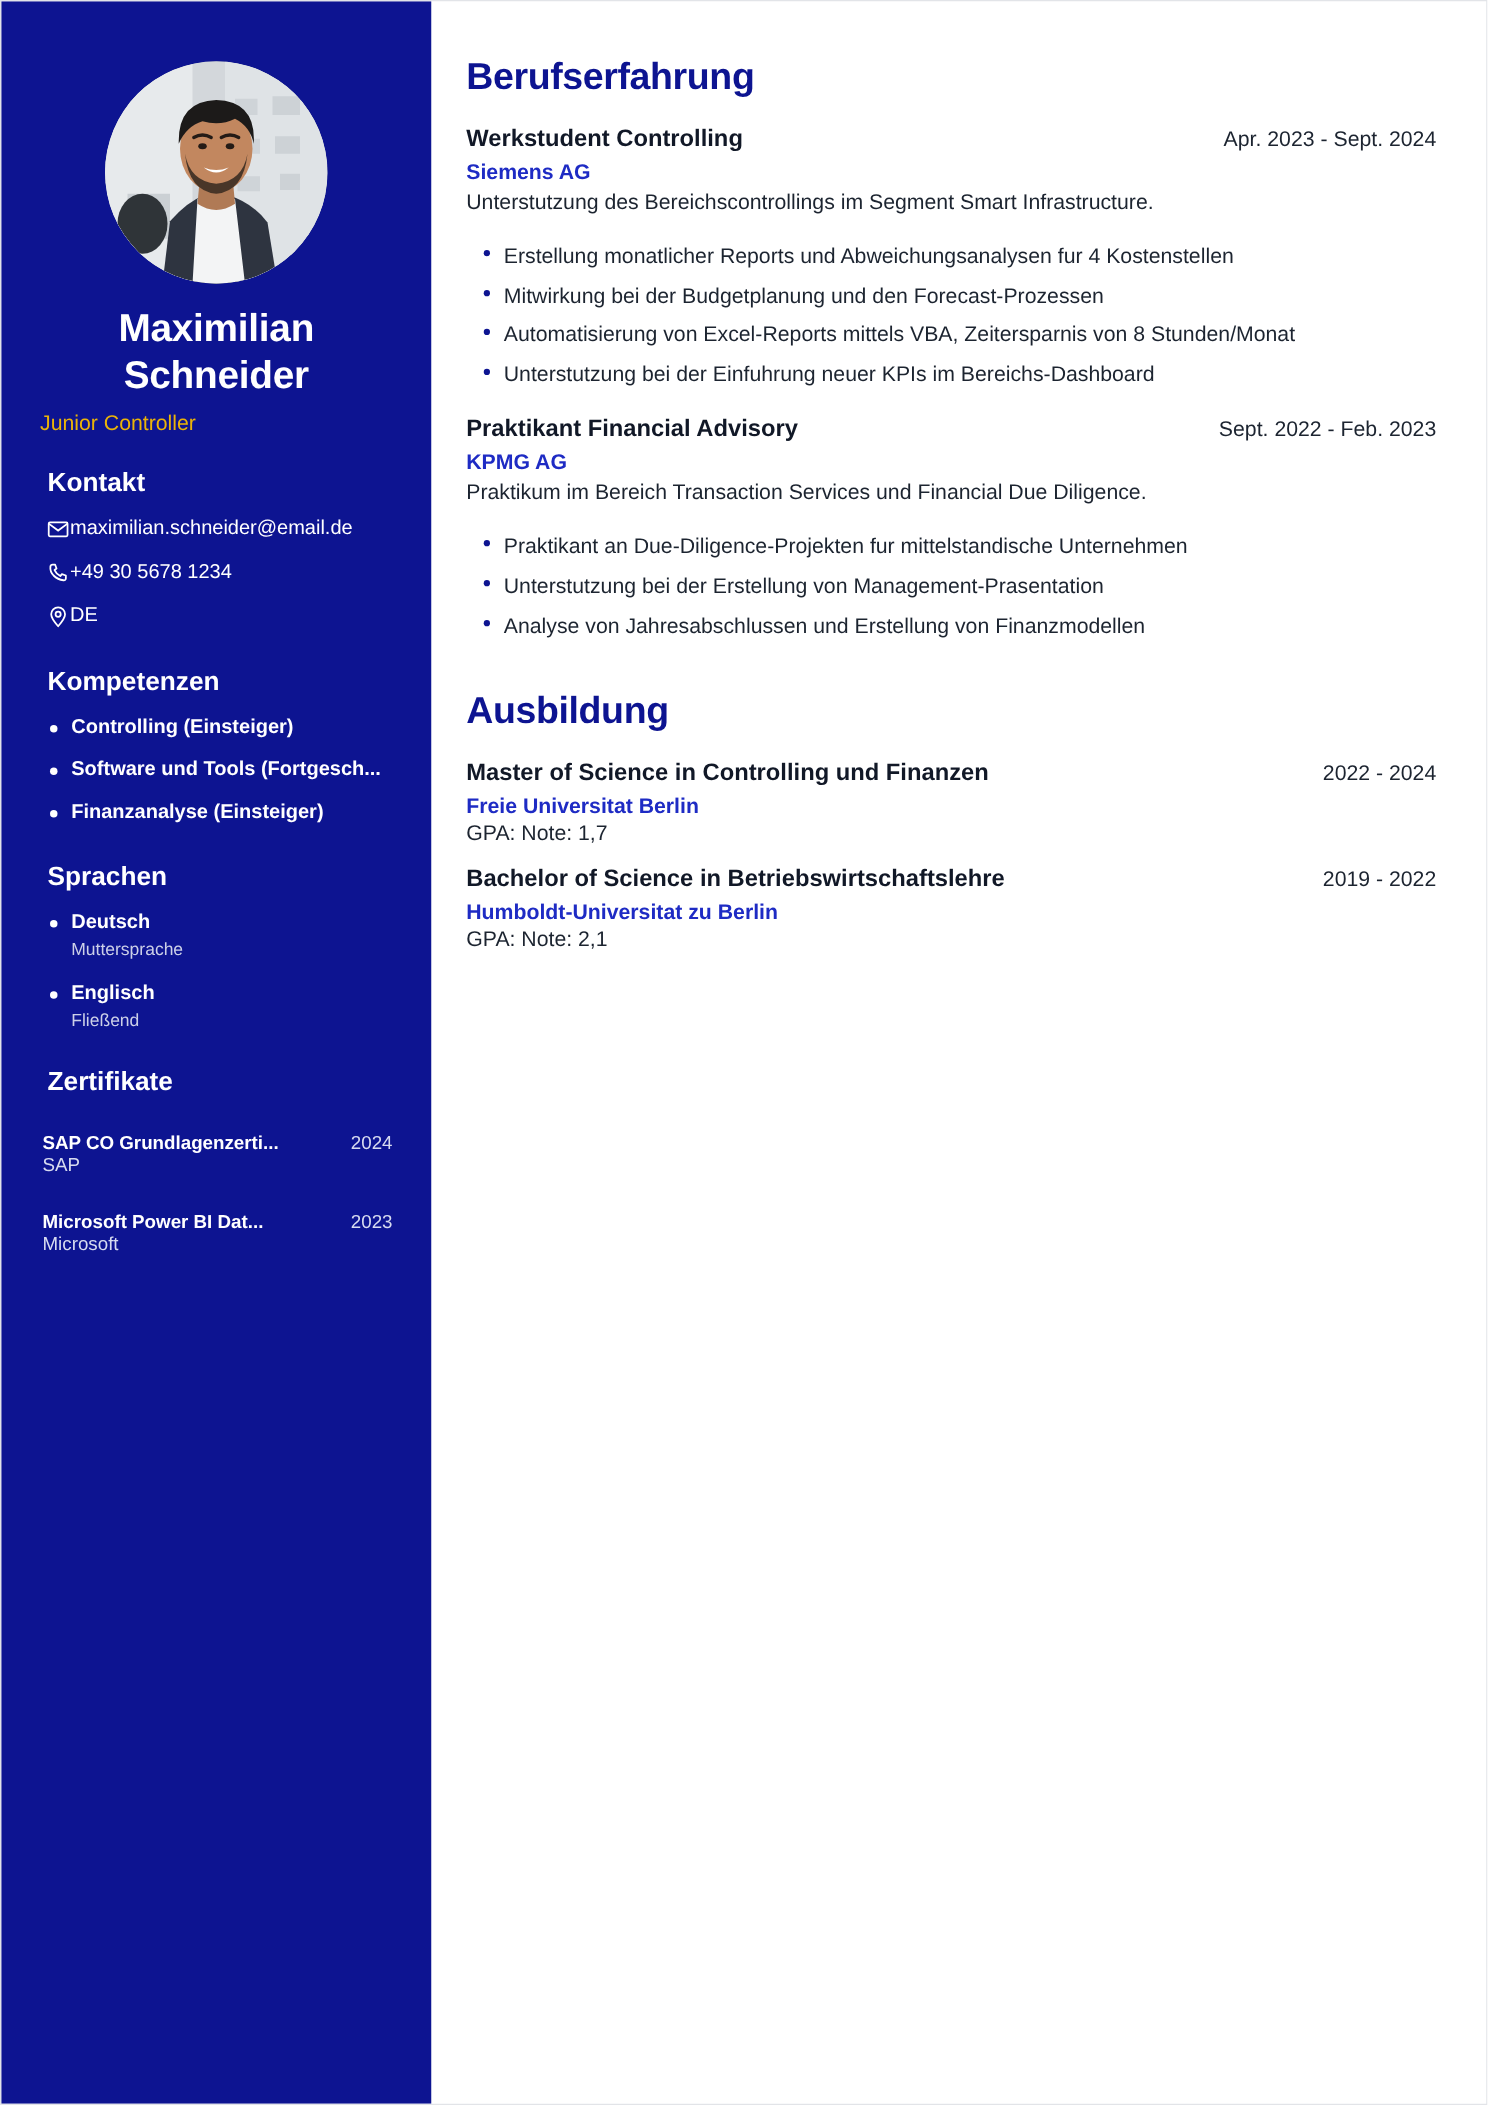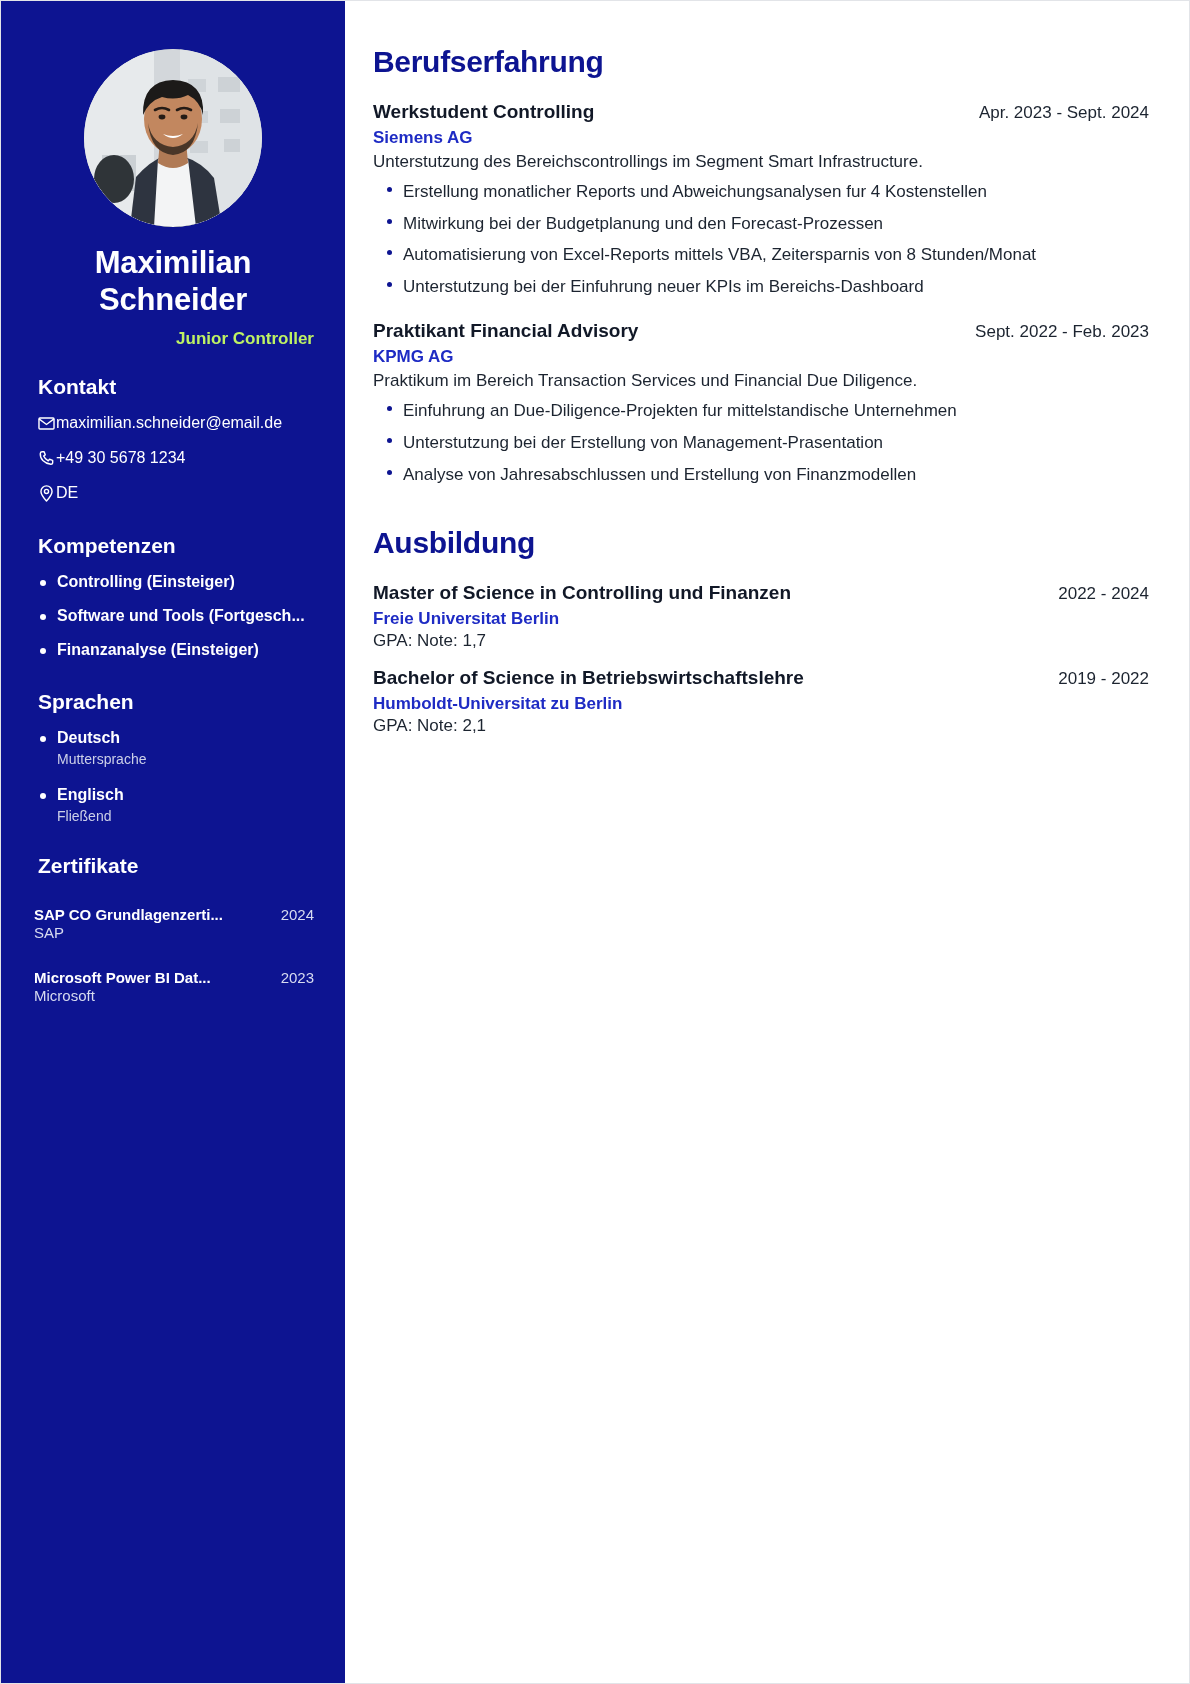--- a/index.html
+++ b/index.html
@@ -45,25 +45,25 @@
 
   .full-name {
     margin-top: 18px;
     text-align: center;
     font-size: 31px;
     font-weight: bold;
     line-height: 1.18;
     letter-spacing: -0.2px;
   }
   .job-title {
-    text-align: right;
-    font-size: 17px;
-    font-weight: bold;
+    text-align: left;
+    font-size: 17px;
+    font-weight: normal;
     margin-top: 11px;
-    color: #bef264;
+    color: #eab308;
   }
 
   .side-section-title {
     font-size: 21px;
     font-weight: bold;
     margin-top: 26px;
     margin-bottom: 14px;
     padding-left: 6px;
   }
   .side-section-title.tight { margin-top: 30px; }
@@ -185,21 +185,21 @@
     font-size: 17px;
     margin-top: 3px;
     line-height: 1.35;
     color: #1c2430;
   }
   .entry-gpa {
     font-size: 17px;
     margin-top: 2px;
     color: #1c2430;
   }
-  .achv-list { list-style: none; margin-top: 7px; padding-left: 14px; }
+  .achv-list { list-style: none; margin-top: 20px; padding-left: 14px; }
   .achv-item {
     display: flex;
     align-items: flex-start;
     gap: 11px;
     margin-bottom: 9px;
   }
   .achv-dot {
     width: 5px; height: 5px;
     min-width: 5px;
     border-radius: 50%;
@@ -385,21 +385,21 @@
     <section class="entry">
       <div class="entry-head">
         <span class="entry-role">Praktikant Financial Advisory</span>
         <span class="entry-date">Sept. 2022 - Feb. 2023</span>
       </div>
       <div class="entry-org">KPMG AG</div>
       <div class="entry-summary">Praktikum im Bereich Transaction Services und Financial Due Diligence.</div>
       <ul class="achv-list">
         <li class="achv-item">
           <span class="achv-dot"></span>
-          <span class="achv-text">Einfuhrung an Due-Diligence-Projekten fur mittelstandische Unternehmen</span>
+          <span class="achv-text">Praktikant an Due-Diligence-Projekten fur mittelstandische Unternehmen</span>
         </li>
         <li class="achv-item">
           <span class="achv-dot"></span>
           <span class="achv-text">Unterstutzung bei der Erstellung von Management-Prasentation</span>
         </li>
         <li class="achv-item">
           <span class="achv-dot"></span>
           <span class="achv-text">Analyse von Jahresabschlussen und Erstellung von Finanzmodellen</span>
         </li>
       </ul>

